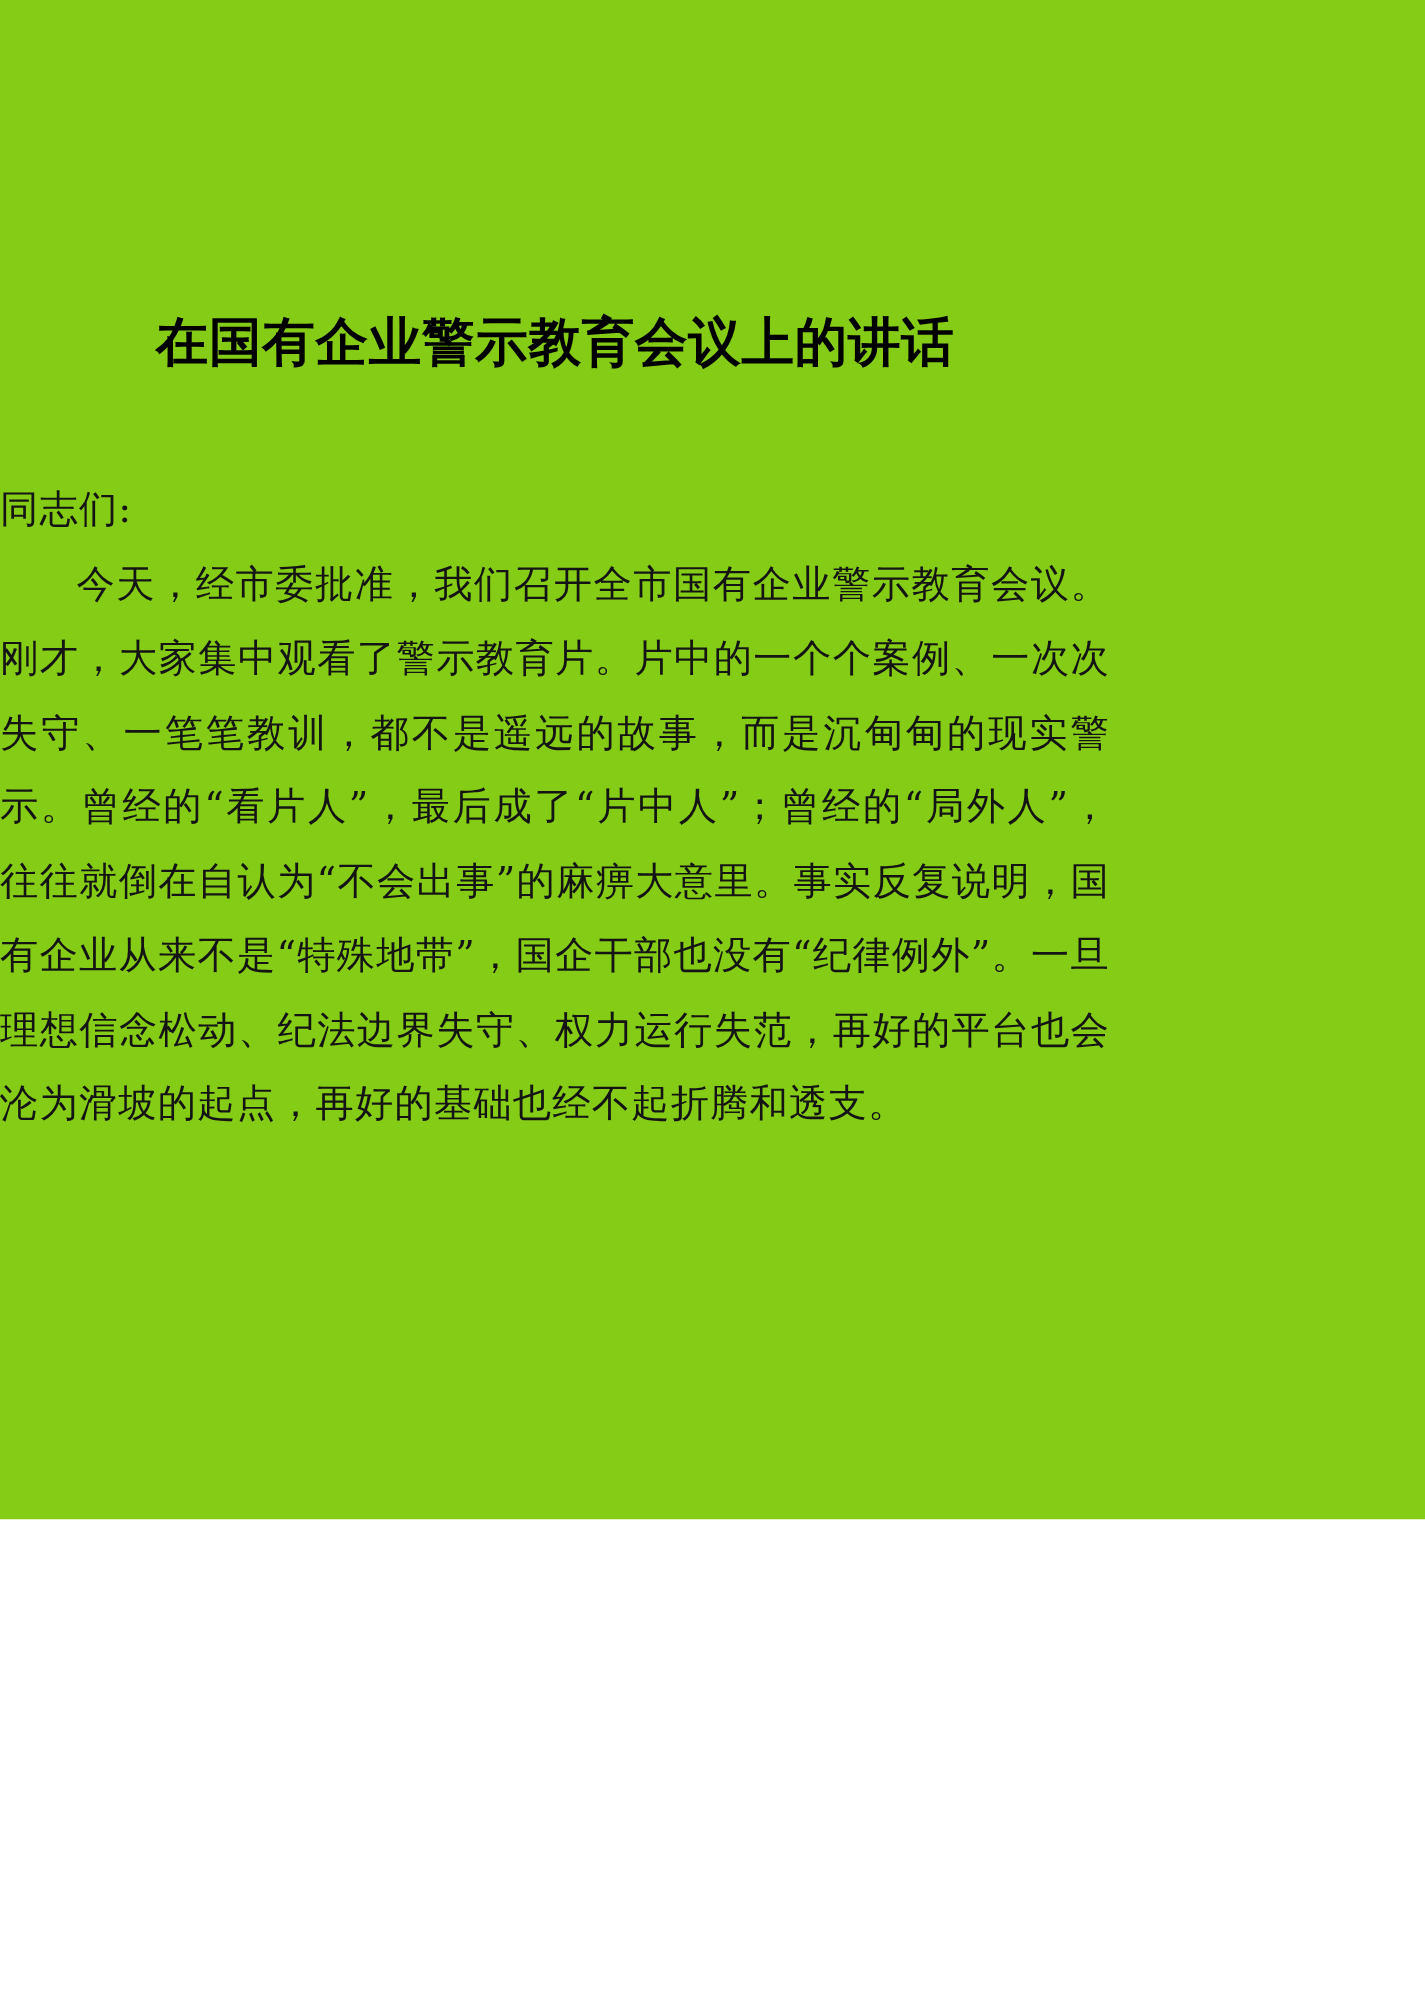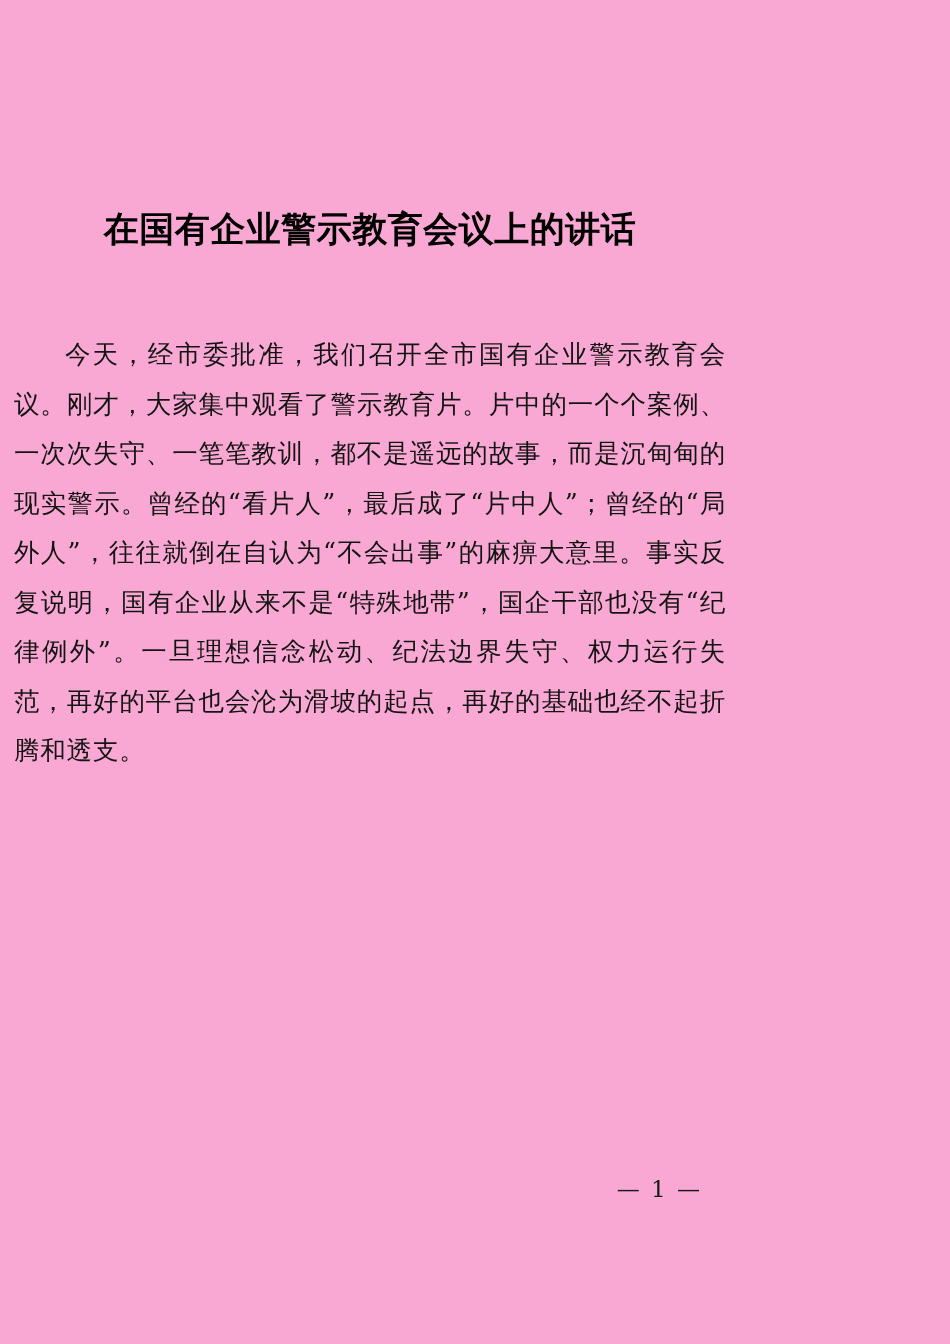--- a/index.html
+++ b/index.html
@@ -4,22 +4,22 @@
 <style>
   html, body {
     margin: 0;
     padding: 0;
     background: #ffffff;
   }
 
   .page {
     position: relative;
     width: 950px;
-    height: 1344px;
-    background: #f9a8d4;
+    height: 1013px;
+    background: #84cc16;
     box-sizing: border-box;
     overflow: hidden;
   }
 
   .doc-title {
     margin: 0;
     padding: 0;
     font-family: "DejaVu Serif", "Liberation Serif", serif;
     font-weight: 700;
     font-size: 35px;
@@ -46,21 +46,21 @@
     text-justify: inter-ideograph;
   }
 
   .salutation {
     margin: 0 0 0 0;
     text-indent: 0;
     letter-spacing: 0.8px;
   }
 
   .para {
-    margin: 14px;
+    margin: 0;
     text-indent: 2em;
     letter-spacing: 0.8px;
   }
 
   .page-number {
     position: absolute;
     left: 0;
     top: 1176px;
     width: 740px;
     text-align: right;
@@ -73,18 +73,19 @@
   }
 </style>
 </head>
 <body>
 
 <div class="page">
 
   <h1 class="doc-title">在国有企业警示教育会议上的讲话</h1>
 
   <div class="doc-content">
+    <p class="salutation">同志们:</p>
     <p class="para">今天，经市委批准，我们召开全市国有企业警示教育会议。刚才，大家集中观看了警示教育片。片中的一个个案例、一次次失守、一笔笔教训，都不是遥远的故事，而是沉甸甸的现实警示。曾经的“看片人”，最后成了“片中人”；曾经的“局外人”，往往就倒在自认为“不会出事”的麻痹大意里。事实反复说明，国有企业从来不是“特殊地带”，国企干部也没有“纪律例外”。一旦理想信念松动、纪法边界失守、权力运行失范，再好的平台也会沦为滑坡的起点，再好的基础也经不起折腾和透支。</p>
   </div>
 
   <div class="page-number">— 1 —</div>
 
 </div>
 
 </body></html>

